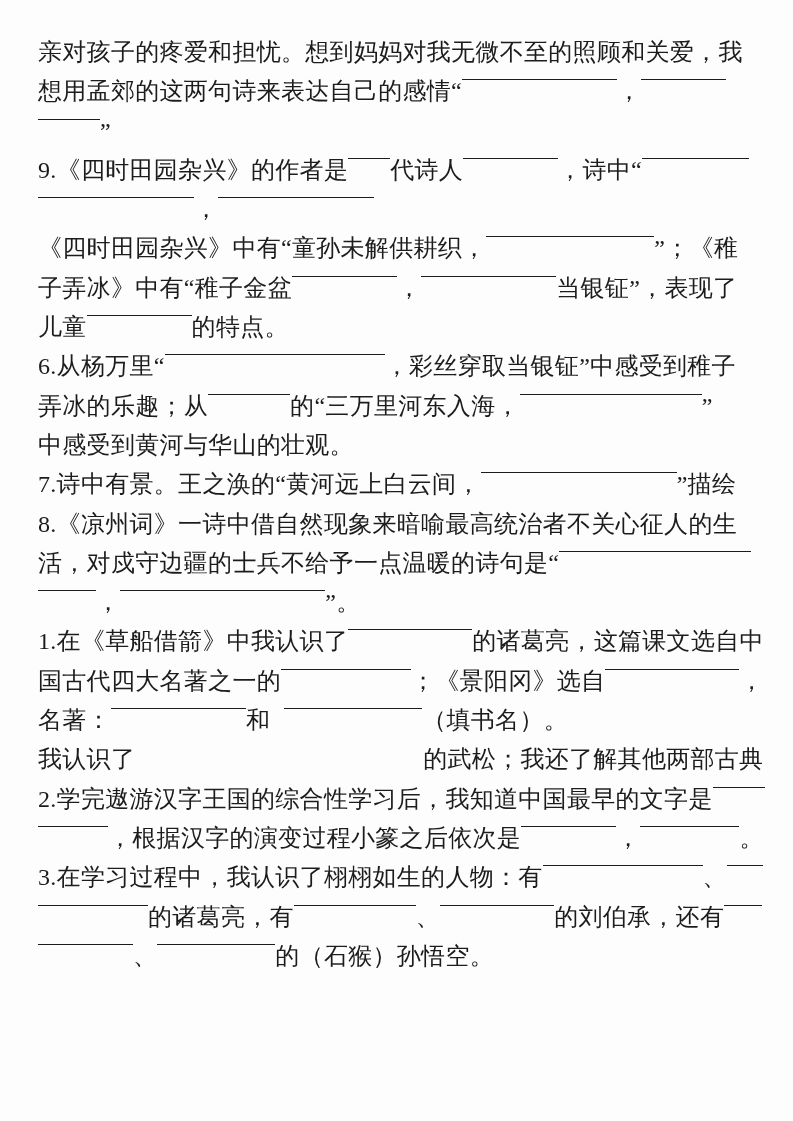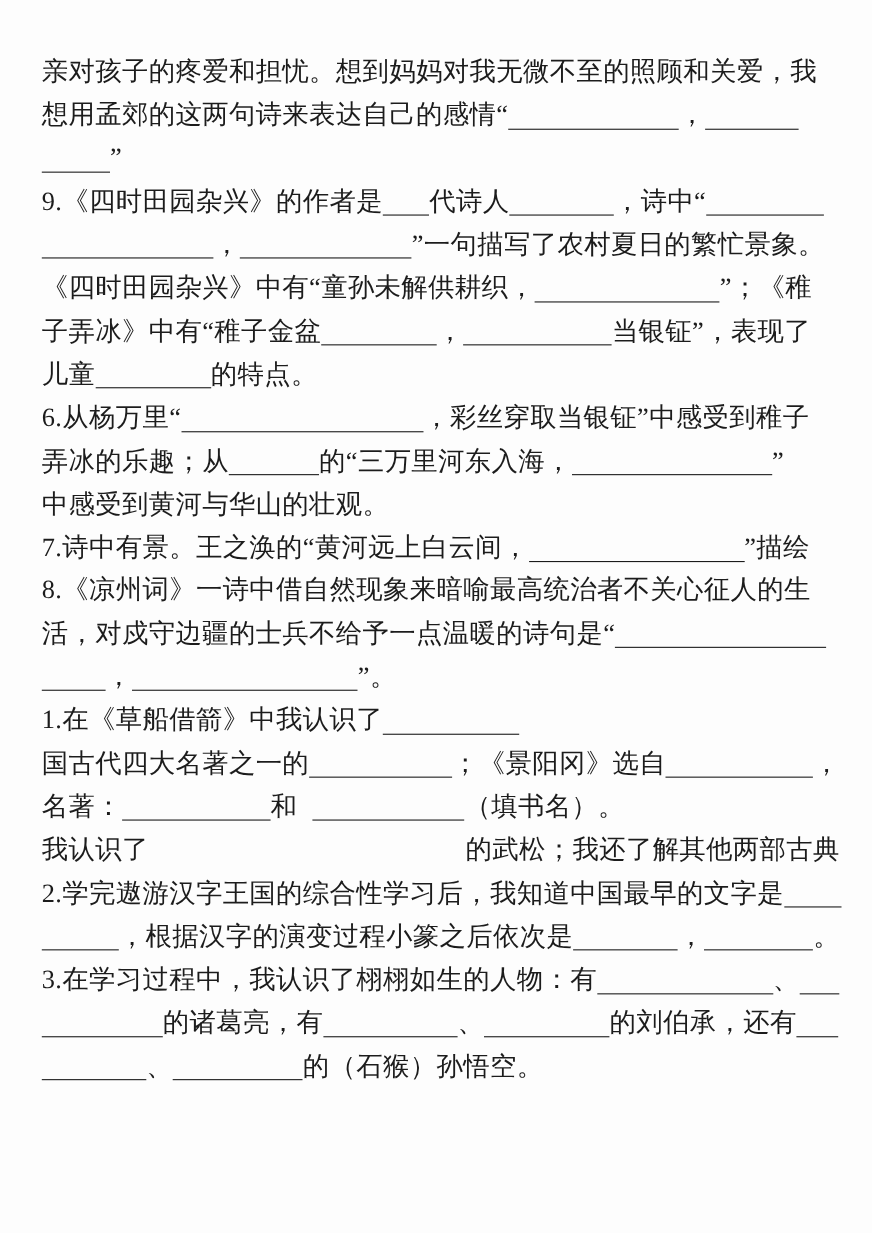--- a/index.html
+++ b/index.html
@@ -17,21 +17,20 @@
     color: var(--ink);
   }
   .content {
     position: absolute;
     left: 38px;
     top: 40px;
     width: 722px;
   }
   .line {
     display: flex;
-    align-items: flex-end;
     height: 39.3px;
     white-space: pre;
   }
   .seg-text {
     flex: 0 0 auto;
     font-size: 24px;
     line-height: 1.06;
     letter-spacing: 0.3px;
   }
   .seg-blank {
@@ -47,32 +46,32 @@
 </style>
 </head>
 <body>
 
 <div class="page">
   <div class="content">
       <div class="line"><span class="seg-text">亲对孩子的疼爱和担忧。想到妈妈对我无微不至的照顾和关爱，我</span></div>
       <div class="line"><span class="seg-text">想用孟郊的这两句诗来表达自己的感情“</span><span class="seg-blank" style="width: 155px;"></span><span class="seg-text">，</span><span class="seg-blank" style="width: 85px;"></span></div>
       <div class="line"><span class="seg-blank" style="width: 62px;"></span><span class="seg-text">”</span></div>
       <div class="line"><span class="seg-text">9.《四时田园杂兴》的作者是</span><span class="seg-blank" style="width: 42px;"></span><span class="seg-text">代诗人</span><span class="seg-blank" style="width: 95px;"></span><span class="seg-text">，诗中“</span><span class="seg-blank" style="width: 107px;"></span></div>
-      <div class="line"><span class="seg-blank" style="width: 156px;"></span><span class="seg-text">，</span><span class="seg-blank" style="width: 156px;"></span><span class="seg-text">”一句描写了农村夏日的繁忙景象。</span></div>
+      <div class="line"><span class="seg-blank" style="width: 156px;"></span><span class="seg-text">，</span><span class="seg-blank" style="width: 156px;"></span></div>
       <div class="line"><span class="seg-text">《四时田园杂兴》中有“童孙未解供耕织，</span><span class="seg-blank" style="width: 168px;"></span><span class="seg-text">”；《稚</span></div>
       <div class="line"><span class="seg-text">子弄冰》中有“稚子金盆</span><span class="seg-blank" style="width: 105px;"></span><span class="seg-text">，</span><span class="seg-blank" style="width: 135px;"></span><span class="seg-text">当银钲”，表现了</span></div>
       <div class="line"><span class="seg-text">儿童</span><span class="seg-blank" style="width: 105px;"></span><span class="seg-text">的特点。</span></div>
       <div class="line"><span class="seg-text">6.从杨万里“</span><span class="seg-blank" style="width: 220px;"></span><span class="seg-text">，彩丝穿取当银钲”中感受到稚子</span></div>
       <div class="line"><span class="seg-text">弄冰的乐趣；从</span><span class="seg-blank" style="width: 82px;"></span><span class="seg-text">的“三万里河东入海，</span><span class="seg-blank" style="width: 182px;"></span><span class="seg-text">”</span></div>
       <div class="line"><span class="seg-text">中感受到黄河与华山的壮观。</span></div>
       <div class="line"><span class="seg-text">7.诗中有景。王之涣的“黄河远上白云间，</span><span class="seg-blank" style="width: 196px;"></span><span class="seg-text">”描绘</span></div>
       <div class="line"><span class="seg-text">8.《凉州词》一诗中借自然现象来暗喻最高统治者不关心征人的生</span></div>
       <div class="line"><span class="seg-text">活，对戍守边疆的士兵不给予一点温暖的诗句是“</span><span class="seg-blank" style="width: 192px;"></span></div>
       <div class="line"><span class="seg-blank" style="width: 58px;"></span><span class="seg-text">，</span><span class="seg-blank" style="width: 205px;"></span><span class="seg-text">”。</span></div>
-      <div class="line"><span class="seg-text">1.在《草船借箭》中我认识了</span><span class="seg-blank" style="width: 124px;"></span></div>
+      <div class="line"><span class="seg-text">1.在《草船借箭》中我认识了</span><span class="seg-blank" style="width: 124px;"></span><span class="seg-text">的诸葛亮，这篇课文选自中</span></div>
       <div class="line"><span class="seg-text">国古代四大名著之一的</span><span class="seg-blank" style="width: 130px;"></span><span class="seg-text">；《景阳冈》选自</span><span class="seg-blank" style="width: 134px;"></span><span class="seg-text">，</span></div>
       <div class="line"><span class="seg-text">名著：</span><span class="seg-blank" style="width: 135px;"></span><span class="seg-text">和</span><span class="seg-space" style="width: 14px;"></span><span class="seg-blank" style="width: 138px;"></span><span class="seg-text">（填书名）。</span></div>
       <div class="line"><span class="seg-text">我认识了</span><span class="seg-space" style="width: 288px;"></span><span class="seg-text">的武松；我还了解其他两部古典</span></div>
       <div class="line"><span class="seg-text">2.学完遨游汉字王国的综合性学习后，我知道中国最早的文字是</span><span class="seg-blank" style="width: 52px;"></span></div>
       <div class="line"><span class="seg-blank" style="width: 70px;"></span><span class="seg-text">，根据汉字的演变过程小篆之后依次是</span><span class="seg-blank" style="width: 95px;"></span><span class="seg-text">，</span><span class="seg-blank" style="width: 99px;"></span><span class="seg-text">。</span></div>
       <div class="line"><span class="seg-text">3.在学习过程中，我认识了栩栩如生的人物：有</span><span class="seg-blank" style="width: 160px;"></span><span class="seg-text">、</span><span class="seg-blank" style="width: 36px;"></span></div>
       <div class="line"><span class="seg-blank" style="width: 110px;"></span><span class="seg-text">的诸葛亮，有</span><span class="seg-blank" style="width: 122px;"></span><span class="seg-text">、</span><span class="seg-blank" style="width: 114px;"></span><span class="seg-text">的刘伯承，还有</span><span class="seg-blank" style="width: 38px;"></span></div>
       <div class="line"><span class="seg-blank" style="width: 95px;"></span><span class="seg-text">、</span><span class="seg-blank" style="width: 118px;"></span><span class="seg-text">的（石猴）孙悟空。</span></div>
     </div>
 </div>

